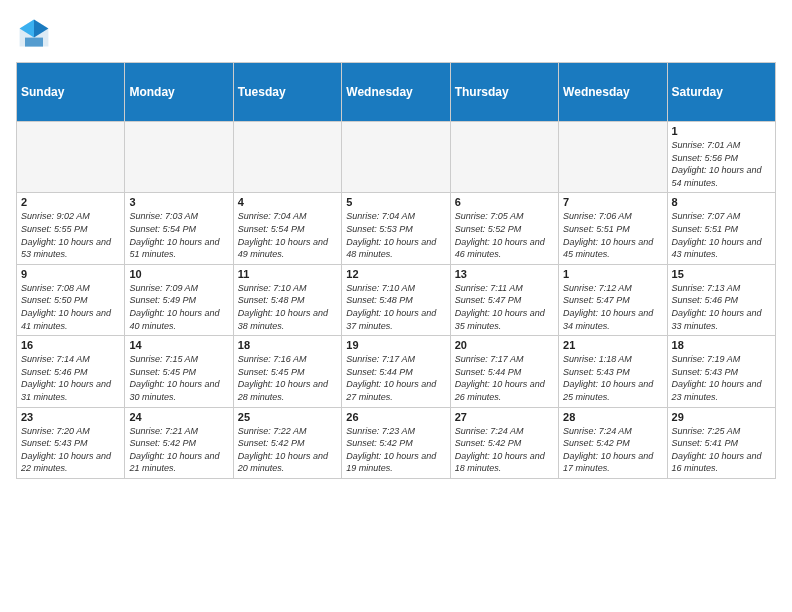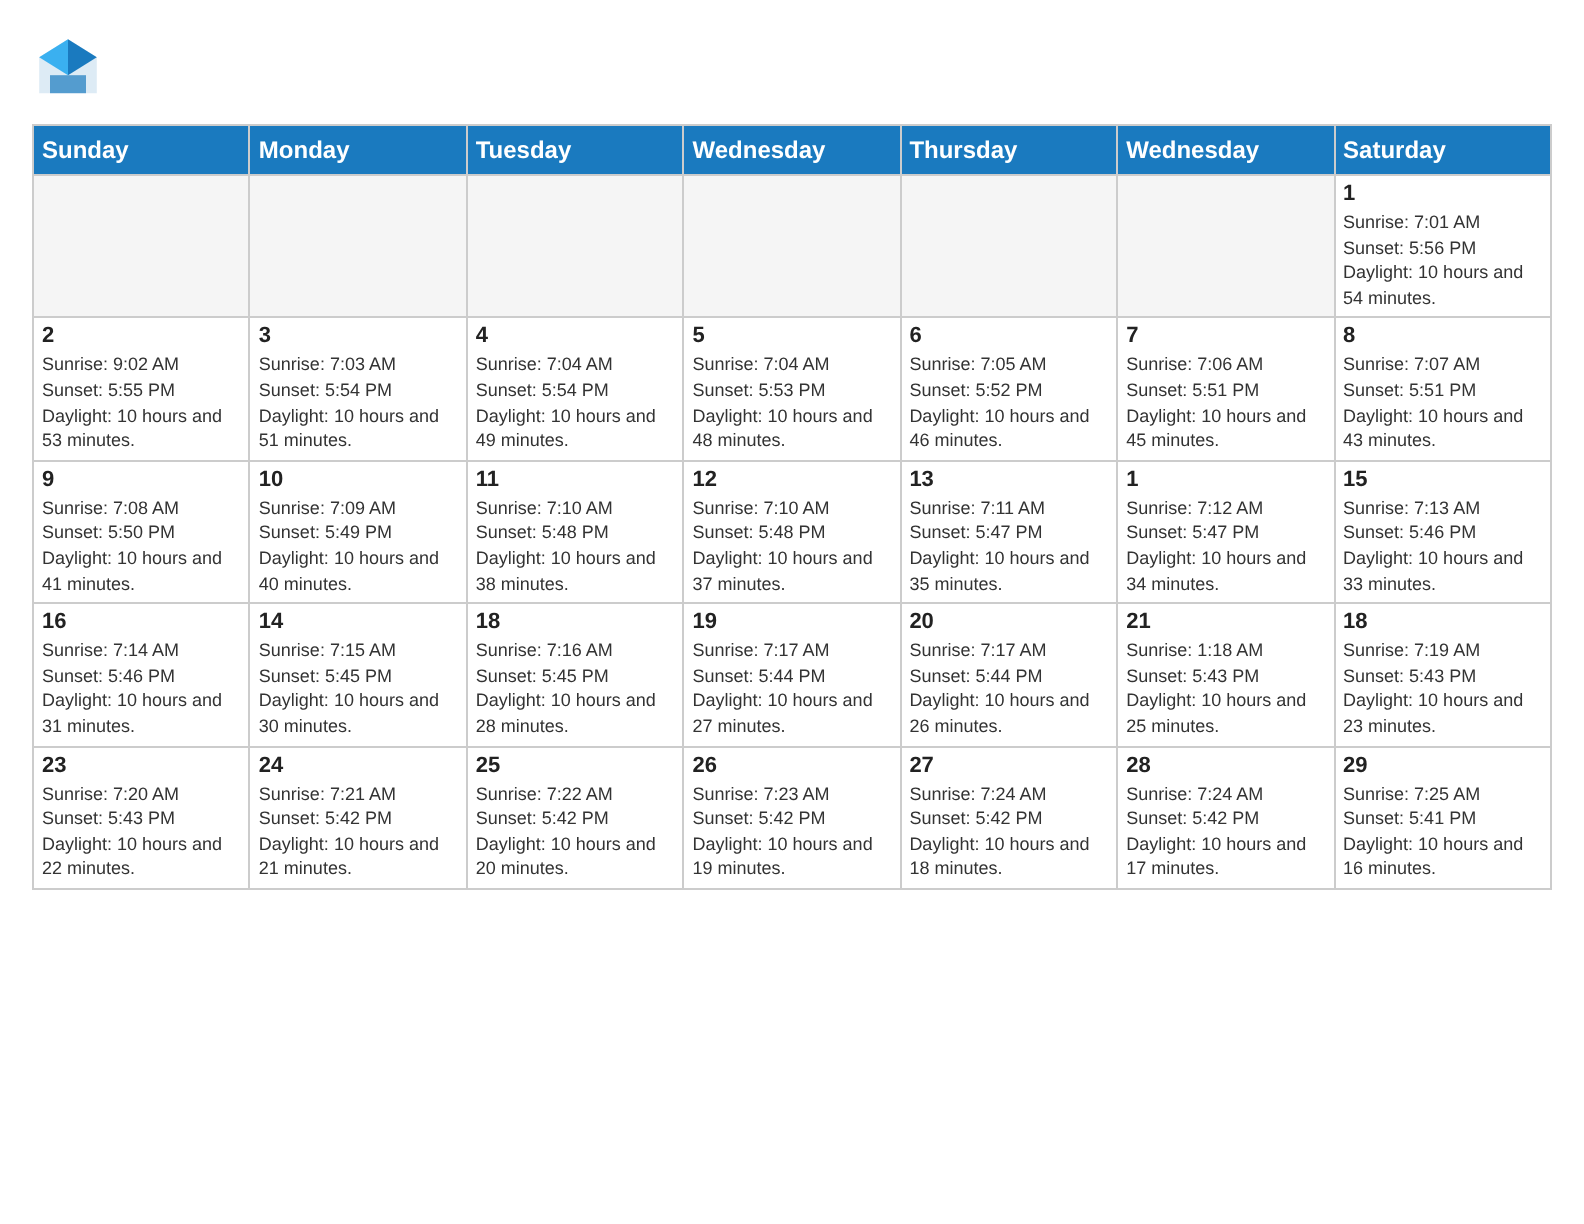--- a/index.html
+++ b/index.html
@@ -52,21 +52,21 @@
     .calendar {
       width: 100%;
       border-collapse: collapse;
       table-layout: fixed;
     }
     .calendar thead tr th {
       background: #1a7abf;
       color: #fff;
       font-size: 12px;
       font-weight: bold;
-      padding: 5px 4px;
+      padding: 22px 4px;
       text-align: left;
       border: 1px solid #ccc;
     }
     .calendar tbody tr td {
       border: 1px solid #ccc;
       vertical-align: top;
       padding: 3px 4px;
       font-size: 9.5px;
       color: #222;
       min-height: 80px;
@@ -78,20 +78,21 @@
     .day-number {
       font-size: 11px;
       font-weight: bold;
       display: block;
       margin-bottom: 2px;
     }
     .day-info {
       font-size: 9px;
       line-height: 1.4;
       color: #333;
+      font-style: italic;
     }
   </style>
 </head>
 <body>
 
 <div class="page">
   <div class="header">
     <div class="logo">
       <svg class="logo-icon" viewBox="0 0 40 40" xmlns="http://www.w3.org/2000/svg">
         <polygon points="20,4 36,14 36,34 4,34 4,14" fill="#1a7abf" opacity="0.15"></polygon>

